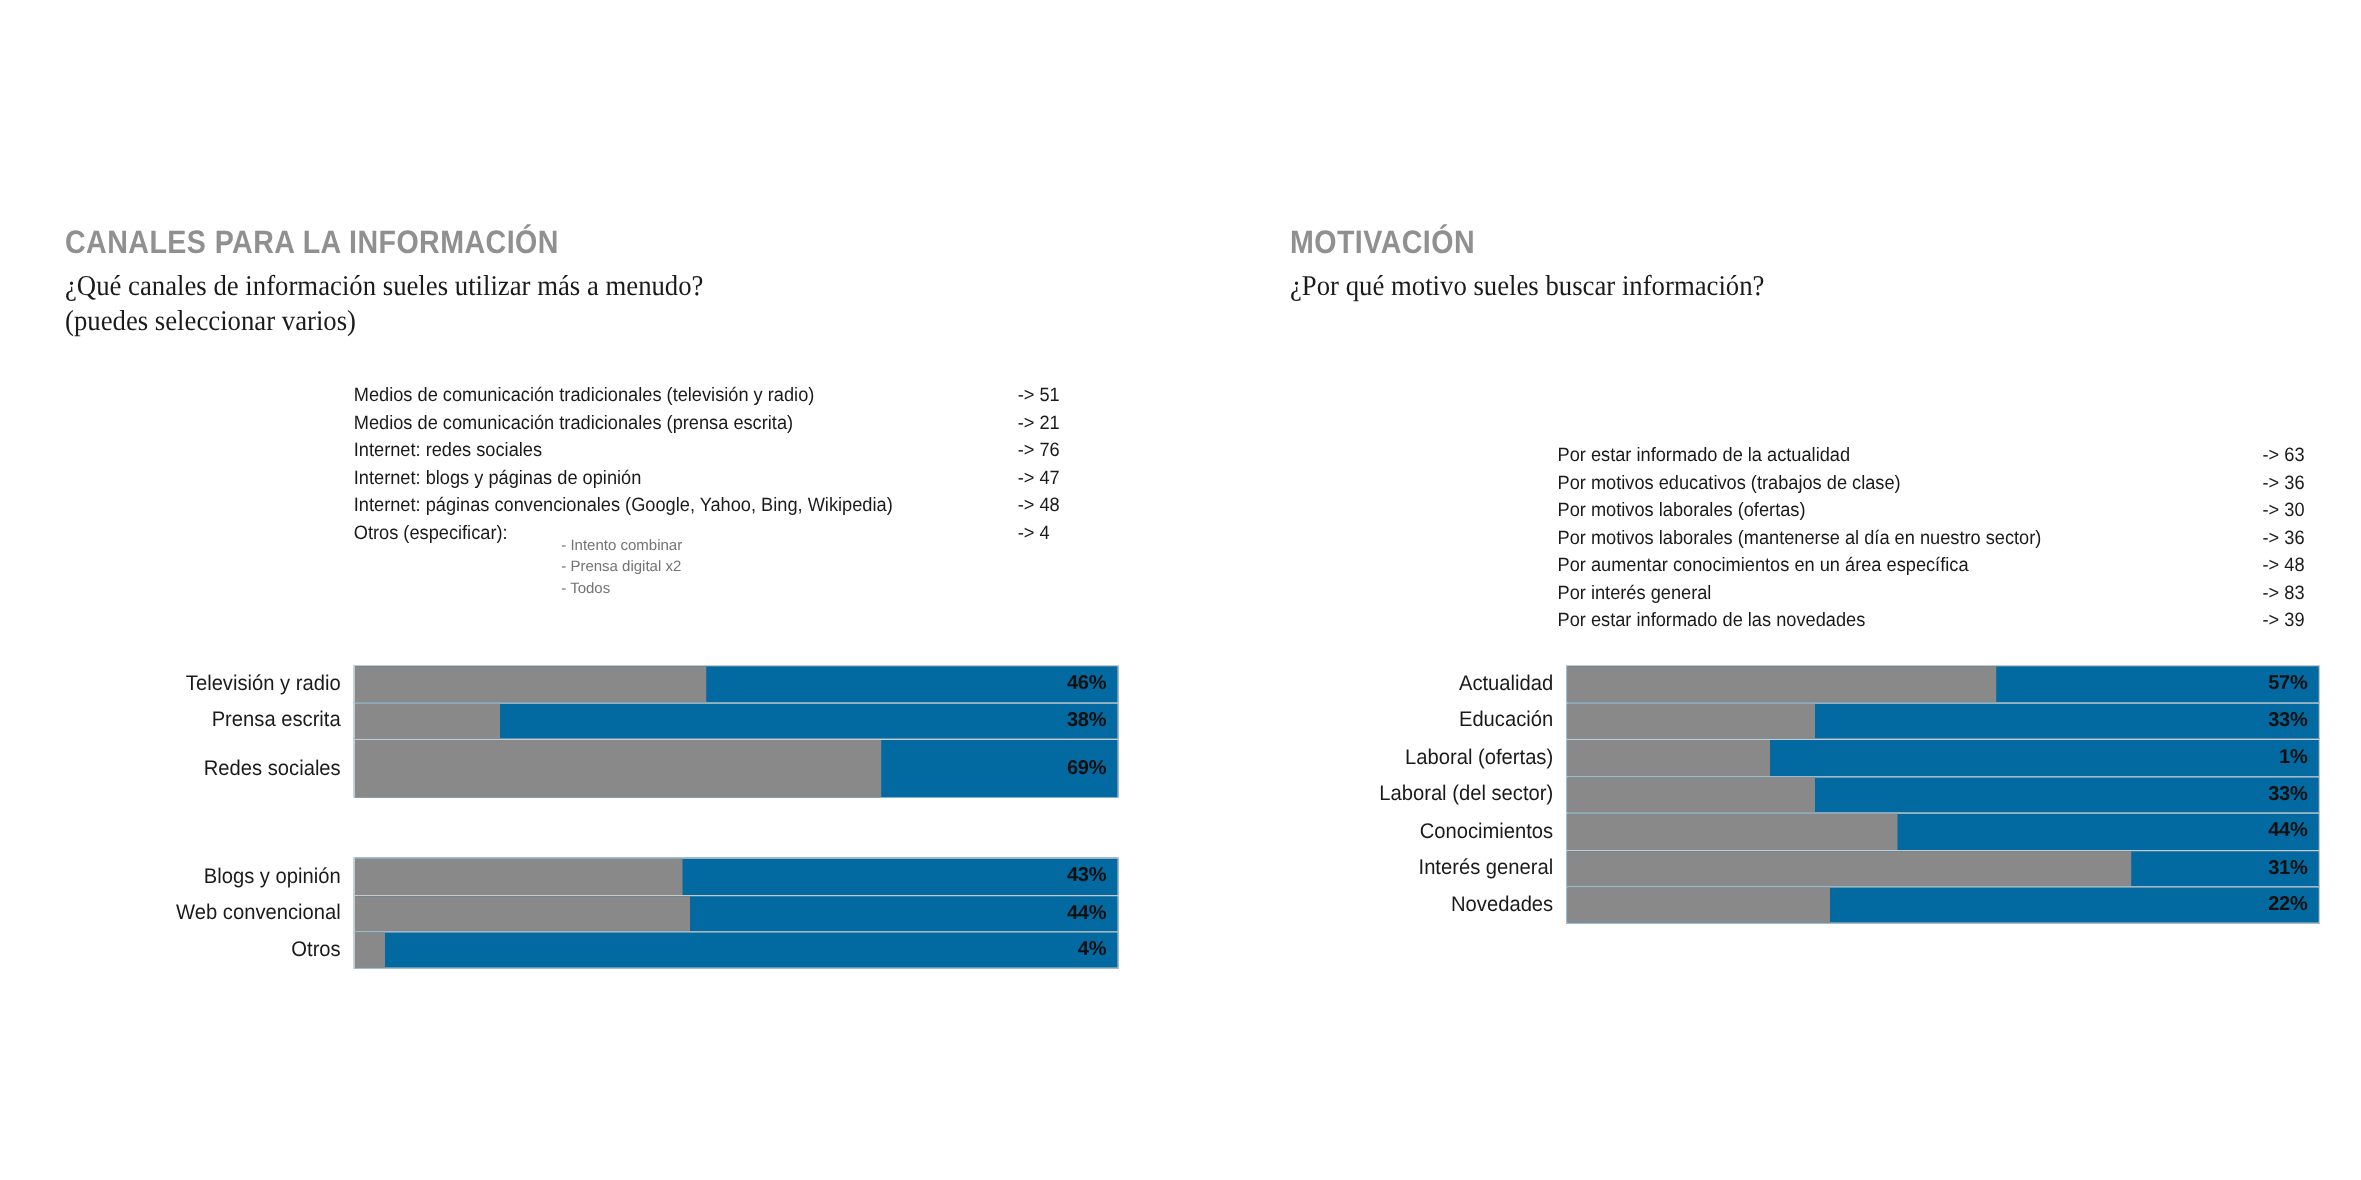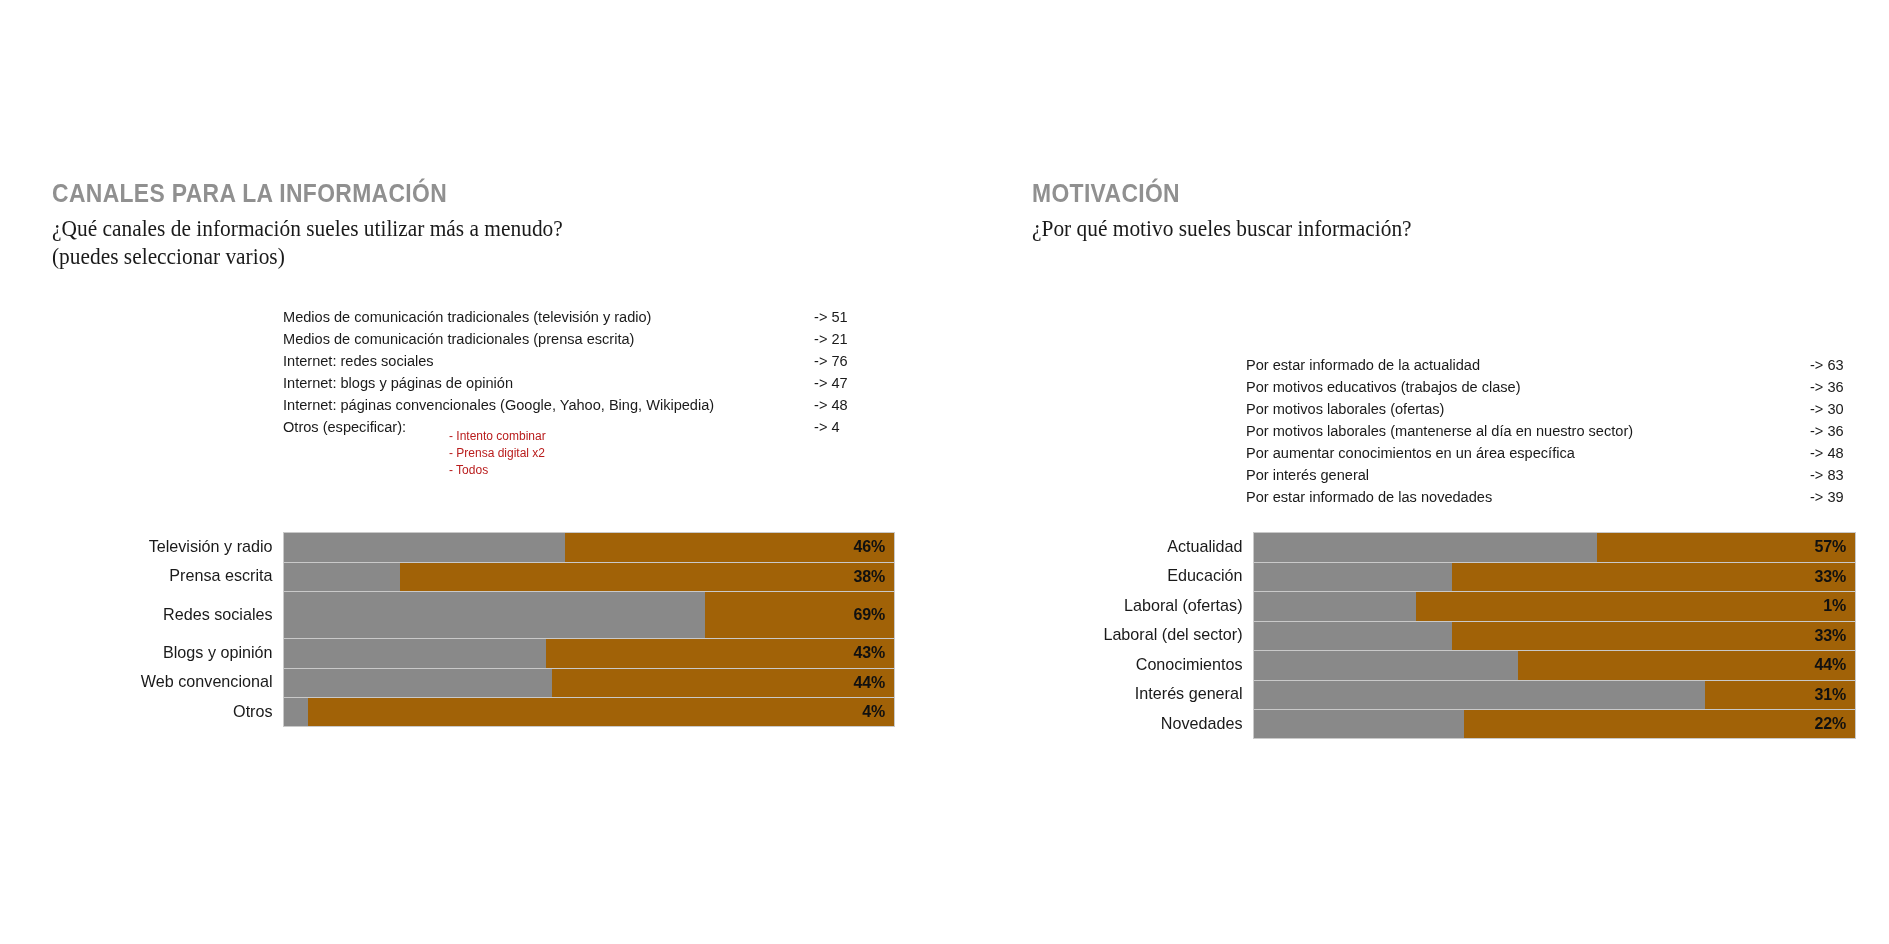--- a/index.html
+++ b/index.html
@@ -67,21 +67,21 @@
     position: absolute;
     font-size: 15.5px;
     font-family: "Liberation Sans", sans-serif;
     color: #1a1a1a;
   }
   .tally-sub {
     position: absolute;
     font-size: 12px;
     line-height: 17px;
     font-family: "Liberation Sans", sans-serif;
-    color: #b91c1c;
+    color: #737373;
     white-space: nowrap;
     text-align: right;
   }
 
   
   .chart { position: absolute; }
 
   .chart-row {
     position: relative;
     display: flex;
@@ -97,21 +97,21 @@
     padding-right: 11px;
     display: flex;
     align-items: center;
     justify-content: flex-end;
     transform: scaleX(0.95);
     transform-origin: right center;
   }
   .track {
     flex: 1 1 auto;
     position: relative;
-    background: #a16207;
+    background: #0369a1;
     border: 1px solid #c9c9c9;
     border-bottom: none;
     box-sizing: border-box;
   }
   .chart-row:last-child .track { border-bottom: 1px solid #c9c9c9; }
   .fill {
     position: absolute;
     left: 0; top: 0; bottom: 0;
     background: #898989;
   }
@@ -184,21 +184,21 @@
           <div class="pct">38%</div>
         </div>
       </div>
       <div class="chart-row" style="height: 47px;">
         <div class="cat-label" style="width: 210px;">Redes sociales</div>
         <div class="track">
           <div class="fill" style="width: 69%; background: rgb(137, 137, 137);"></div>
           <div class="pct">69%</div>
         </div>
       </div>
-      <div class="chart-row" style="height: 29.5px;">
+      <div class="chart-row" style="height: 29.5px; margin-top: 48px;">
         <div class="cat-label" style="width: 210px;">Blogs y opinión</div>
         <div class="track">
           <div class="fill" style="width: 43%; background: rgb(137, 137, 137);"></div>
           <div class="pct">43%</div>
         </div>
       </div>
       <div class="chart-row" style="height: 29.5px;">
         <div class="cat-label" style="width: 210px;">Web convencional</div>
         <div class="track">
           <div class="fill" style="width: 44%; background: rgb(137, 137, 137);"></div>

